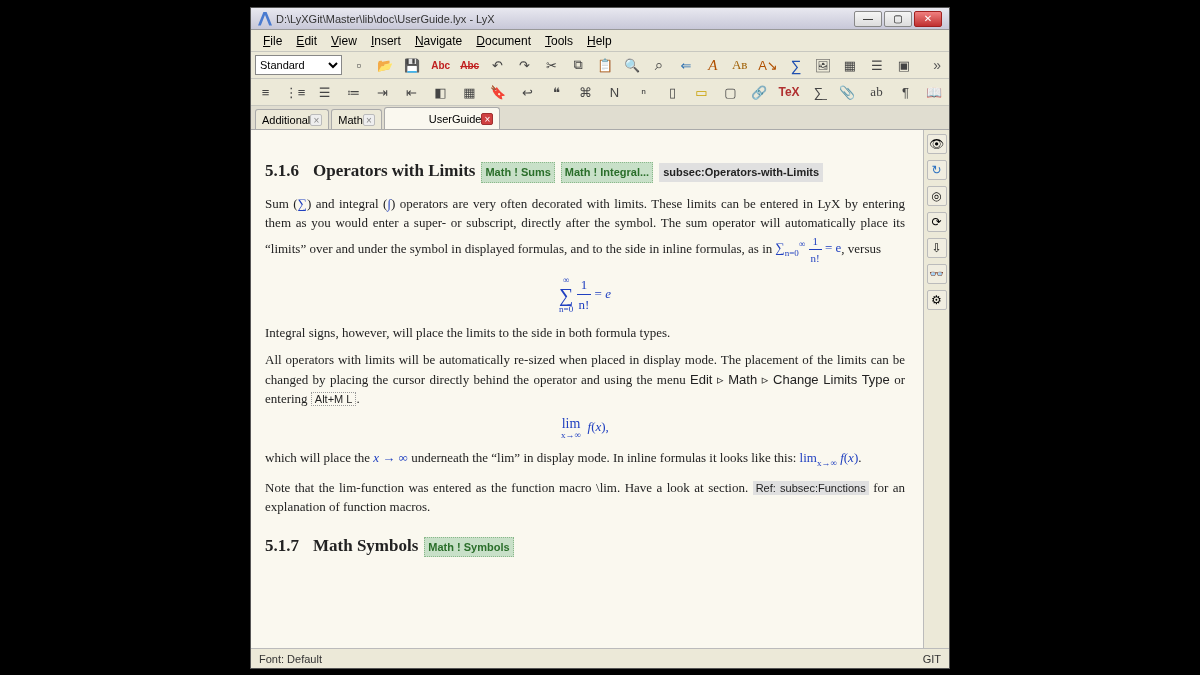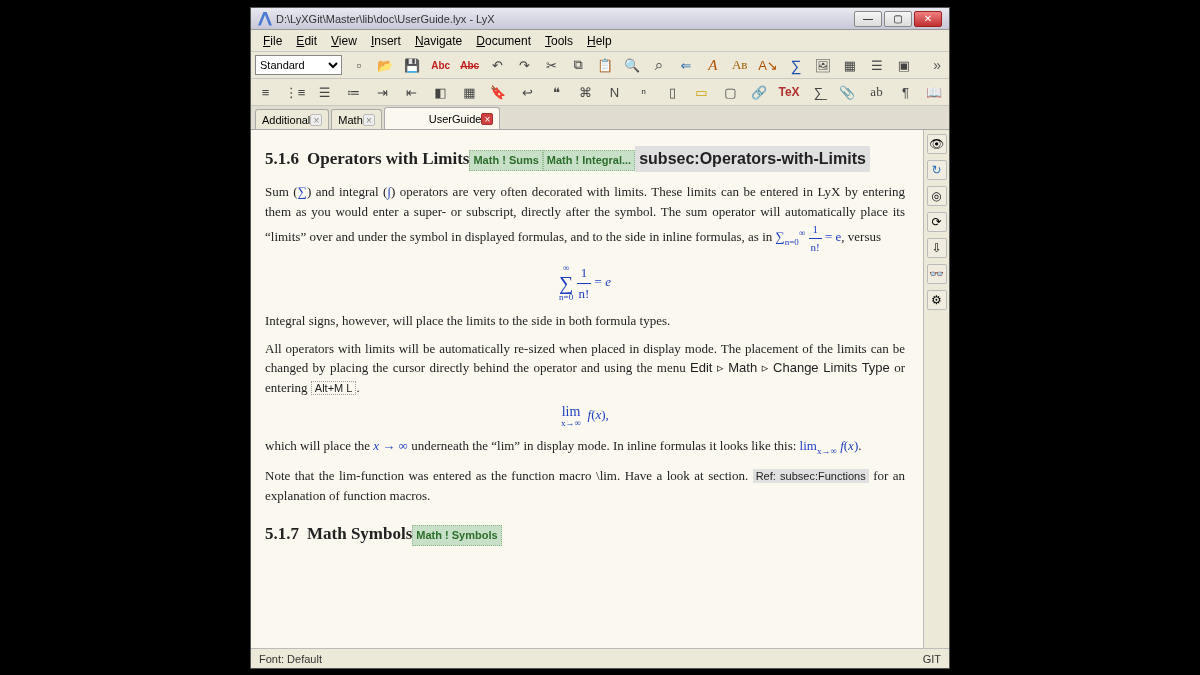--- a/index.html
+++ b/index.html
@@ -23,24 +23,24 @@
 .tab { height: 20px; background: #ece9d8; border: 1px solid #aaa; border-bottom: none; padding: 2px 6px; font-size: 11px; margin-right: 2px; border-radius: 3px 3px 0 0; display: flex; align-items: center; cursor: pointer; }
 .tab.active { background: #faf8ef; height: 22px; padding-left: 44px; }
 .tab .closex { width: 12px; height: 12px; font-size: 10px; line-height: 11px; text-align: center; color: #a00; border: 1px solid #c88; background: #fdd; border-radius: 2px; }
 .tab.inactive .closex { color: #888; border-color: #bbb; background: #eee; }
 .workarea { flex: 1; display: flex; overflow: hidden; }
 .doc { flex: 1; background: #faf8ef; overflow-y: scroll; padding: 12px 18px 12px 14px; font-family: Georgia, "Times New Roman", serif; font-size: 13px; color: #222; line-height: 1.5; }
 .rightpanel { width: 26px; background: #ece9d8; border-left: 1px solid #bbb; display: flex; flex-direction: column; align-items: center; padding: 4px 0; gap: 6px; }
 .rightpanel .rbtn { width: 20px; height: 20px; border: 1px solid #bbb; border-radius: 2px; display: flex; align-items: center; justify-content: center; cursor: pointer; font-size: 12px; background: #f0ede0; }
 .statusbar { height: 20px; background: #ece9d8; border-top: 1px solid #bbb; display: flex; align-items: center; padding: 0 8px; font-size: 11px; color: #333; }
 .statusbar .right { margin-left: auto; }
-.heading { font-weight: bold; font-size: 17px; margin: 4px 0 10px 0; display: flex; align-items: baseline; flex-wrap: wrap; }
+.heading { font-weight: bold; font-size: 17px; margin: 16px 0 10px 0; display: flex; align-items: baseline; flex-wrap: wrap; gap: 6px; }
 .heading .num { margin-right: 8px; }
 .mathref { background: #c8e0c8; color: #2a6e2a; font-size: 11px; padding: 1px 3px; border: 1px dotted #8ab88a; font-family: sans-serif; }
-.labelref { background: #e0e0e0; font-family: sans-serif; font-size: 16px; padding: 1px 4px; font-weight: bold; }
+.labelref { background: #e0e0e0; font-family: sans-serif; font-size: 11px; padding: 1px 4px; font-weight: bold; }
 .crossref { background: #e0e0e0; font-family: sans-serif; font-size: 11px; padding: 1px 3px; }
 .para { margin: 8px 0; text-align: justify; }
 .math { color: #2040c0; font-family: Georgia, serif; font-style: normal; }
 .dispmath { text-align: center; margin: 8px 0; color: #2040c0; font-family: Georgia, serif; }
 .menuop { font-family: sans-serif; }
 .shortcut { border: 1px dotted #999; padding: 0 3px; font-family: sans-serif; font-size: 11px; }
 .frac { display: inline-block; text-align: center; vertical-align: middle; font-size: 11px; }
 .frac .n { display: block; border-bottom: 1px solid #2040c0; padding: 0 2px; }
 .frac .d { display: block; padding: 0 2px; }
 .sub { font-size: 9px; vertical-align: sub; }

